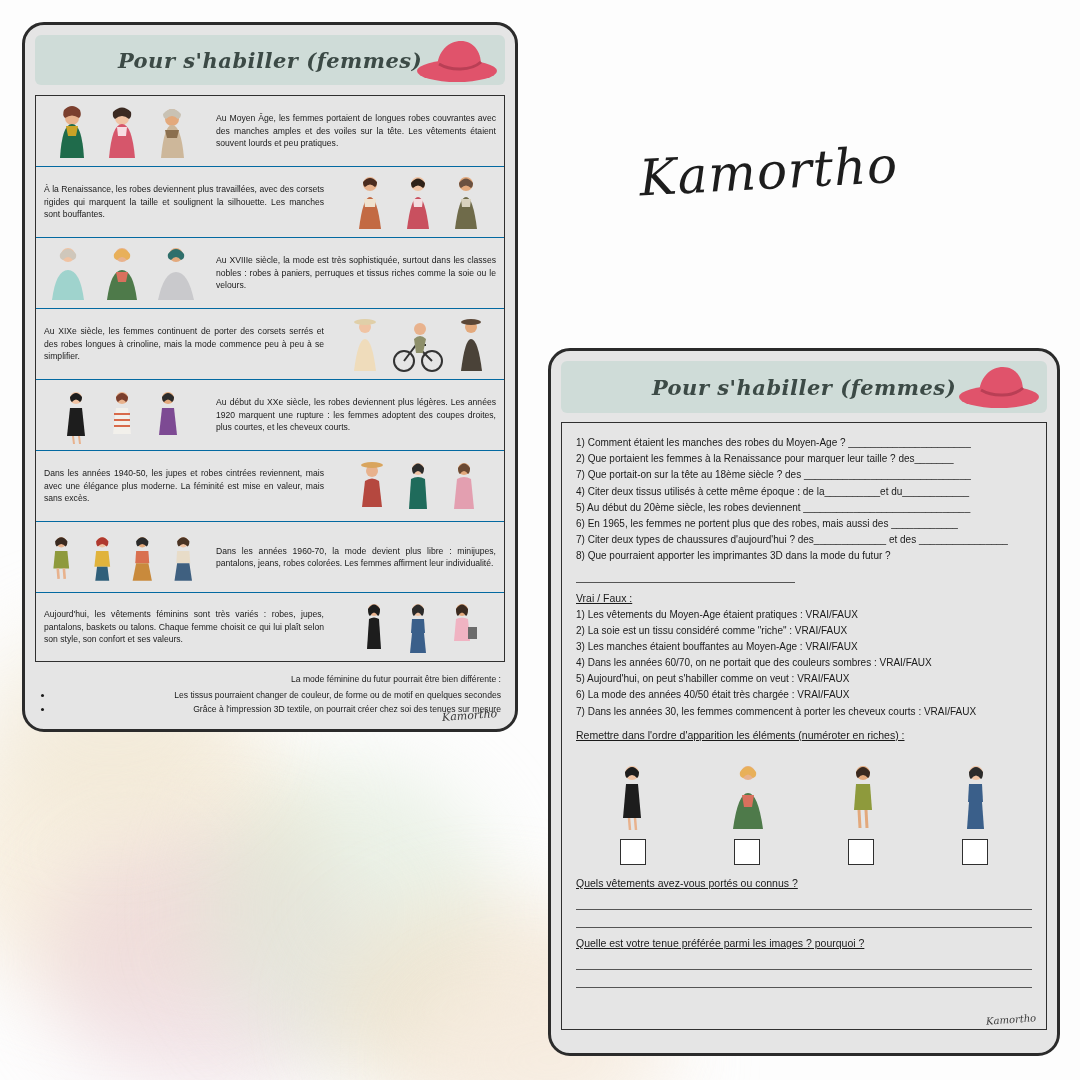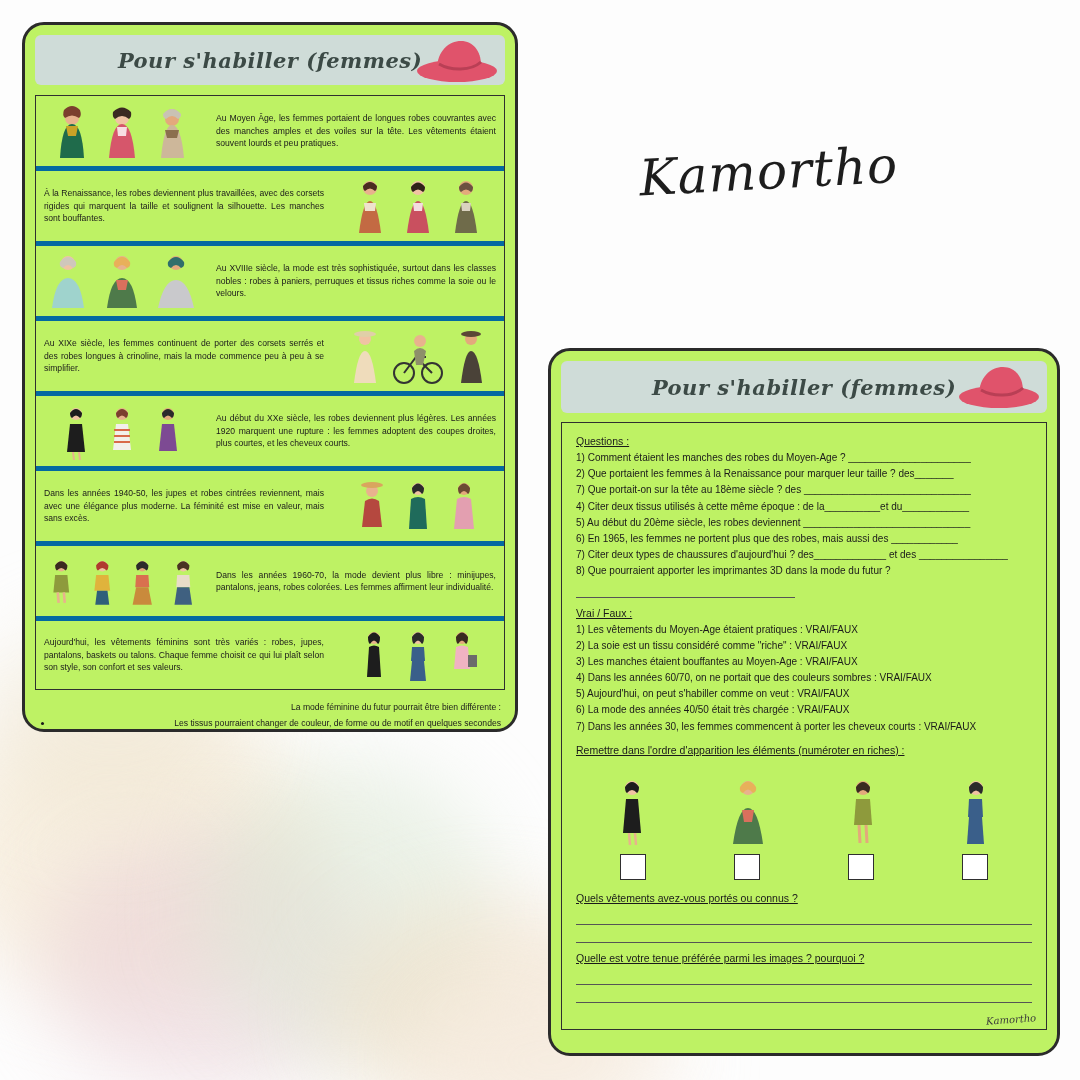--- a/index.html
+++ b/index.html
@@ -13,40 +13,40 @@
   .blob{position:absolute;border-radius:50%;filter:blur(40px);opacity:.55;}
   .b1{left:-60px;top:700px;width:380px;height:300px;background:#f3e4c9;}
   .b2{left:40px;top:830px;width:330px;height:260px;background:#e9cfd6;}
   .b3{left:200px;top:760px;width:300px;height:300px;background:#dce8d5;}
   .b4{left:330px;top:900px;width:320px;height:220px;background:#f0ddc4;}
   .b5{left:-20px;top:620px;width:260px;height:200px;background:#efe6d2;}
   .b6{left:420px;top:980px;width:260px;height:160px;background:#f6ece0;}
 
   
   .sheet{
-    position:absolute;background:#bef264;border:3px solid #2b2b2b;border-radius:22px;
+    position:absolute;background:#e5e5e5;border:3px solid #2b2b2b;border-radius:22px;
     box-sizing:border-box;overflow:hidden;
   }
   .sheet-inner{position:absolute;inset:0;padding:10px;box-sizing:border-box;}
   .banner{
     position:relative;background:#cfdcd8;border-radius:6px;height:54px;
     display:flex;align-items:center;justify-content:center;
   }
   .banner-title{
     font-family:"DejaVu Serif", serif;font-style:italic;font-weight:bold;
     color:#3c4a46;letter-spacing:.5px;
   }
   .hat{position:absolute;right:6px;top:-4px;width:86px;height:54px;}
 
   
   #sheet1{left:22px;top:22px;width:496px;height:710px;}
   #sheet1 .banner{height:50px;}
   #sheet1 .banner-title{font-size:21px;}
   .table1{margin-top:10px;border:1px solid #2f2f2f;}
-  .row{display:flex;border-bottom:5px solid #0369a1;min-height:62px;}
+  .row{display:flex;border-bottom:1px solid #0369a1;min-height:62px;}
   .row:last-child{border-bottom:none;justify-content:space-between;}
   .cell-img{display:flex;align-items:flex-end;justify-content:center;gap:2px;padding:4px 6px;box-sizing:border-box;}
   .cell-txt{
     padding:7px 8px;box-sizing:border-box;font-size:8.6px;line-height:1.45;color:#1a1a1a;
     display:flex;align-items:center;text-align:justify;
   }
   .w-img{width:172px;flex:0 0 172px;}
   .w-txt{flex:1 1 auto;}
   .footnote{
     margin-top:9px;font-size:8.6px;line-height:1.5;color:#1a1a1a;padding:2px 4px;position:relative;text-align:right;
@@ -326,21 +326,20 @@
       <svg class="hat" viewBox="0 0 86 54">
         <ellipse cx="44" cy="40" rx="40" ry="11" fill="#e0536b"></ellipse>
         <path d="M24 38 C24 20 36 10 48 10 C60 10 68 20 68 34 Z" fill="#e0536b"></path>
         <path d="M26 33 C38 40 58 40 68 31" stroke="#b93f55" stroke-width="3" fill="none"></path>
       </svg>
     </div>
 
     <div class="q-body">
 
       <div class="q-block">
-        <div class="sec-title">Questions :</div>
         <p class="q-line">1) Comment étaient les manches des robes du Moyen-Age ? ______________________</p>
         <p class="q-line">2) Que portaient les femmes à la Renaissance pour marquer leur taille ? des_______</p>
         <p class="q-line">7) Que portait-on sur la tête au 18ème siècle ? des ______________________________</p>
         <p class="q-line">4) Citer deux tissus utilisés à cette même époque : de la__________et du____________</p>
         <p class="q-line">5) Au début du 20ème siècle, les robes deviennent ______________________________</p>
         <p class="q-line">6) En 1965, les femmes ne portent plus que des robes, mais aussi des ____________</p>
         <p class="q-line">7)  Citer  deux  types  de  chaussures  d'aujourd'hui ?  des_____________  et  des ________________</p>
         <p class="q-line">8)  Que  pourraient    apporter  les  imprimantes  3D  dans  la  mode  du  futur  ?</p>
         <div class="ruled" style="width:48%;"></div>
       </div>

